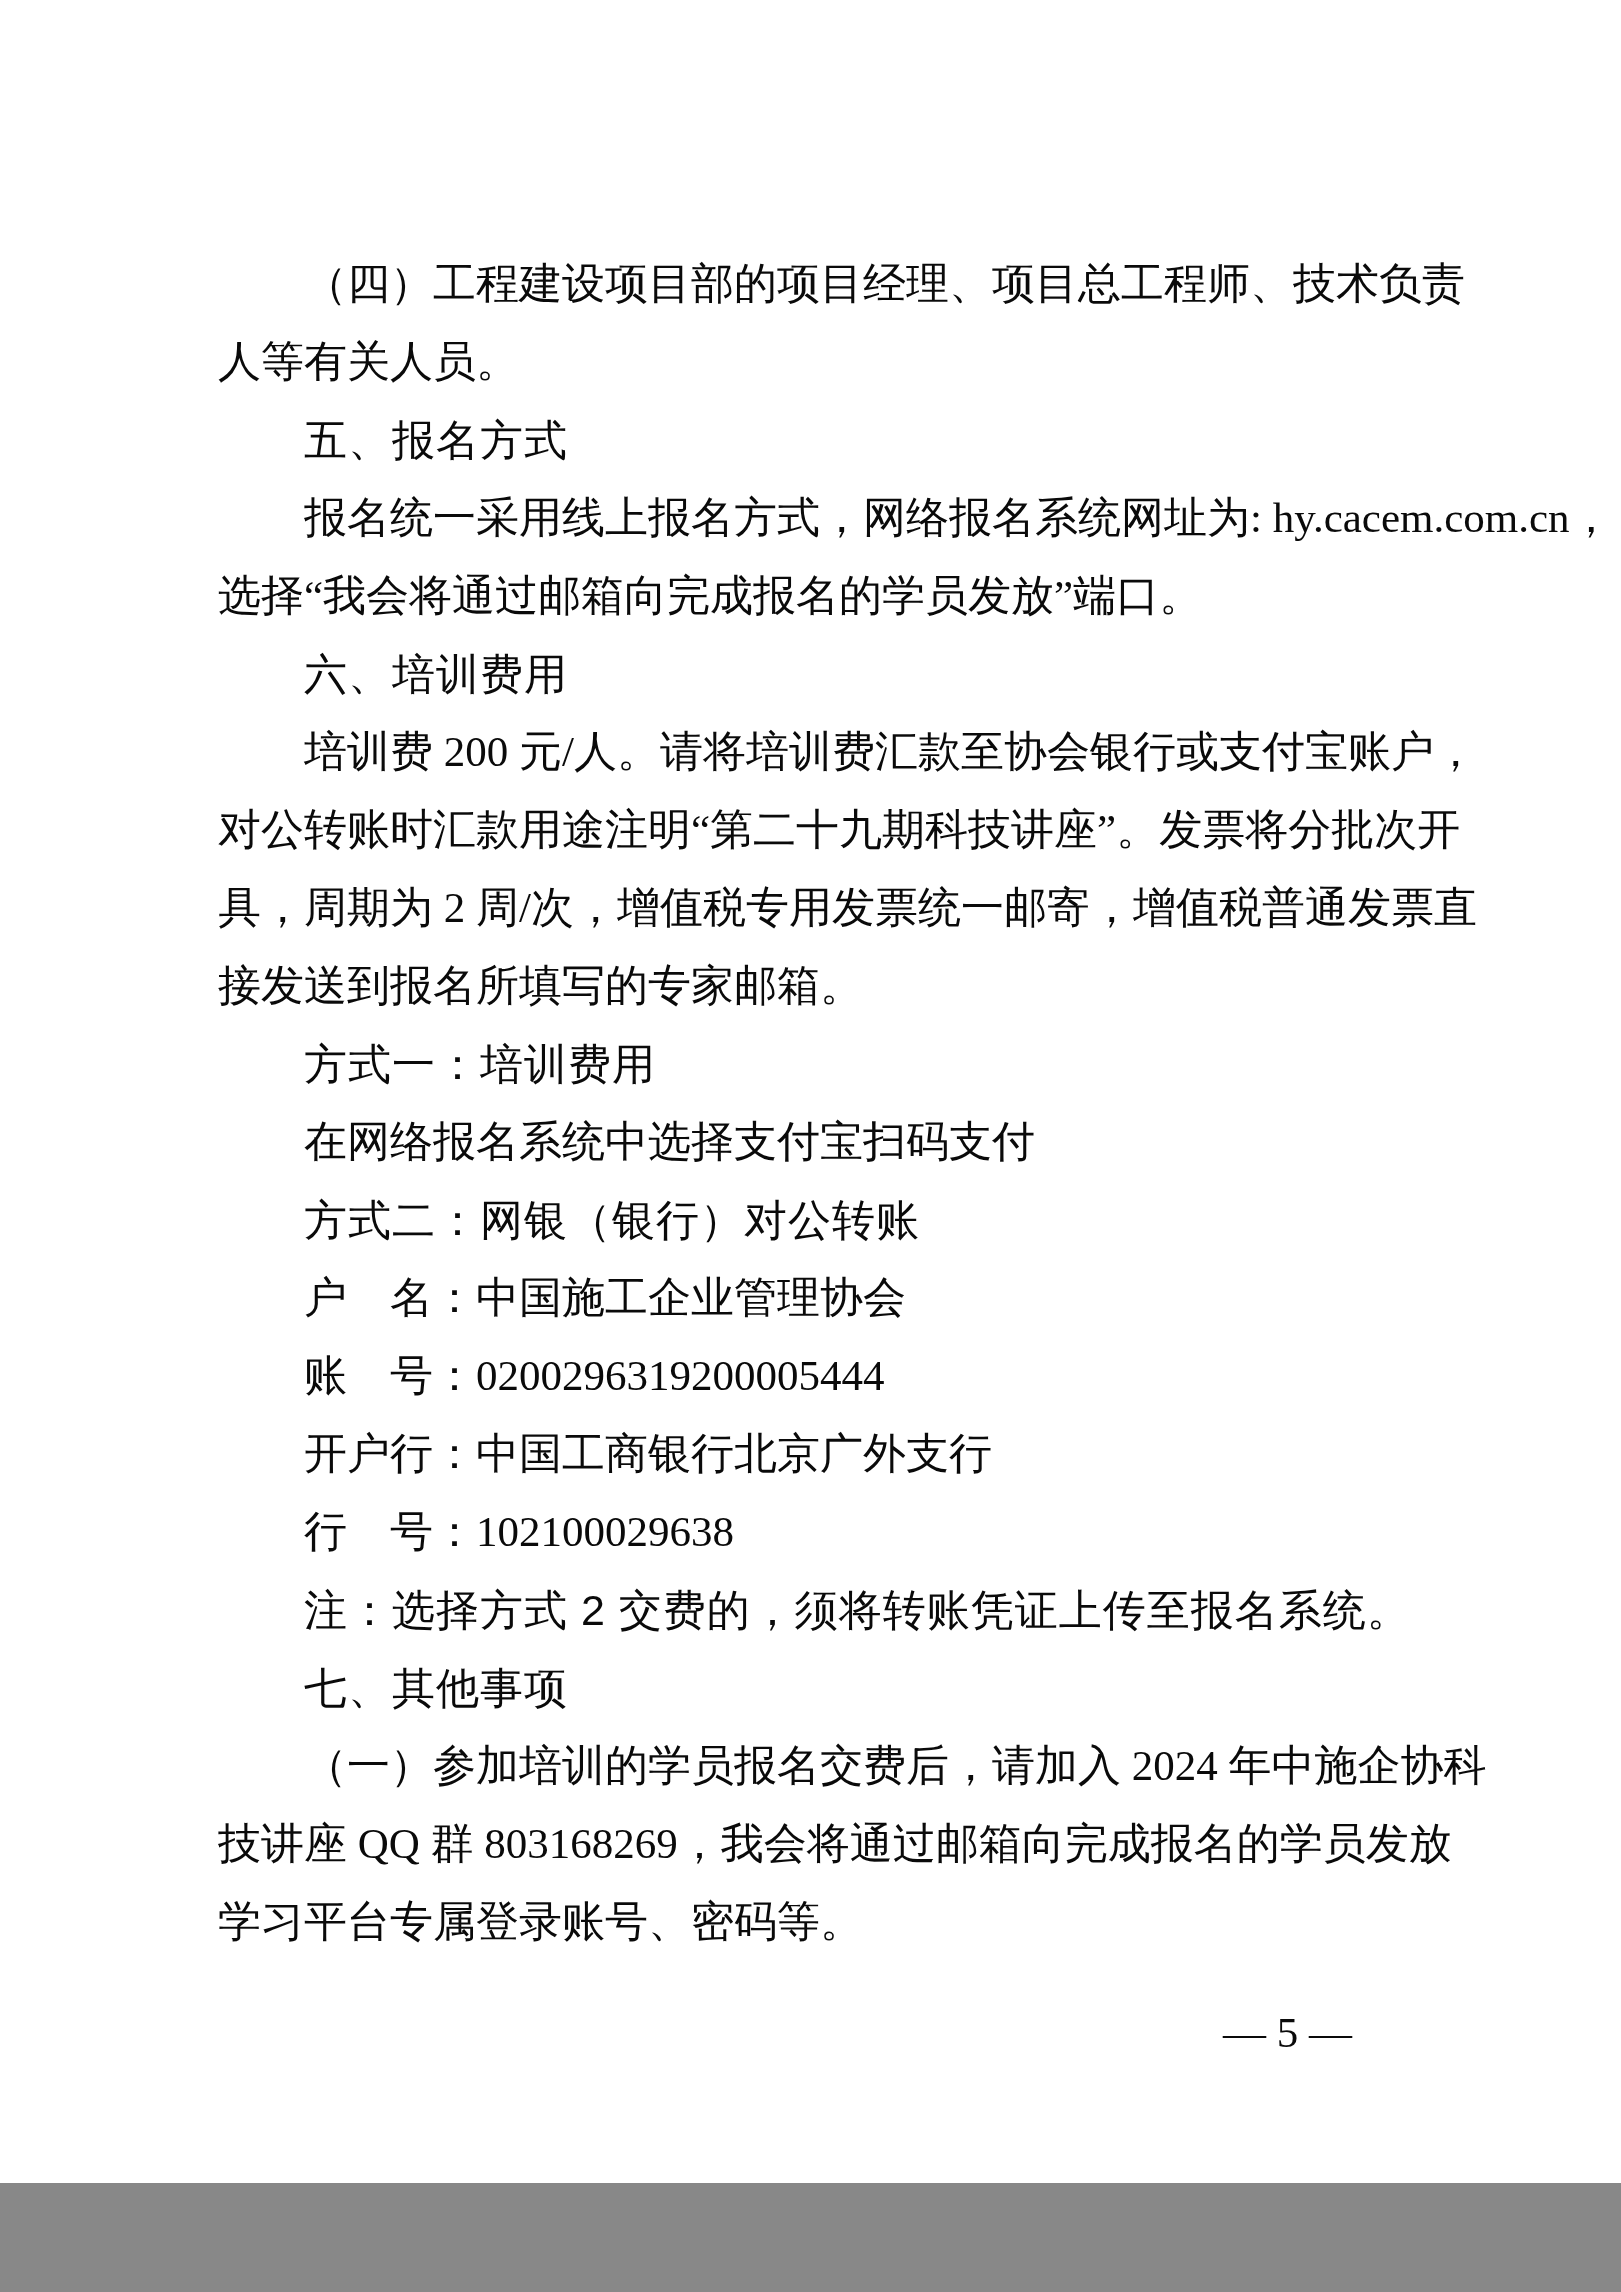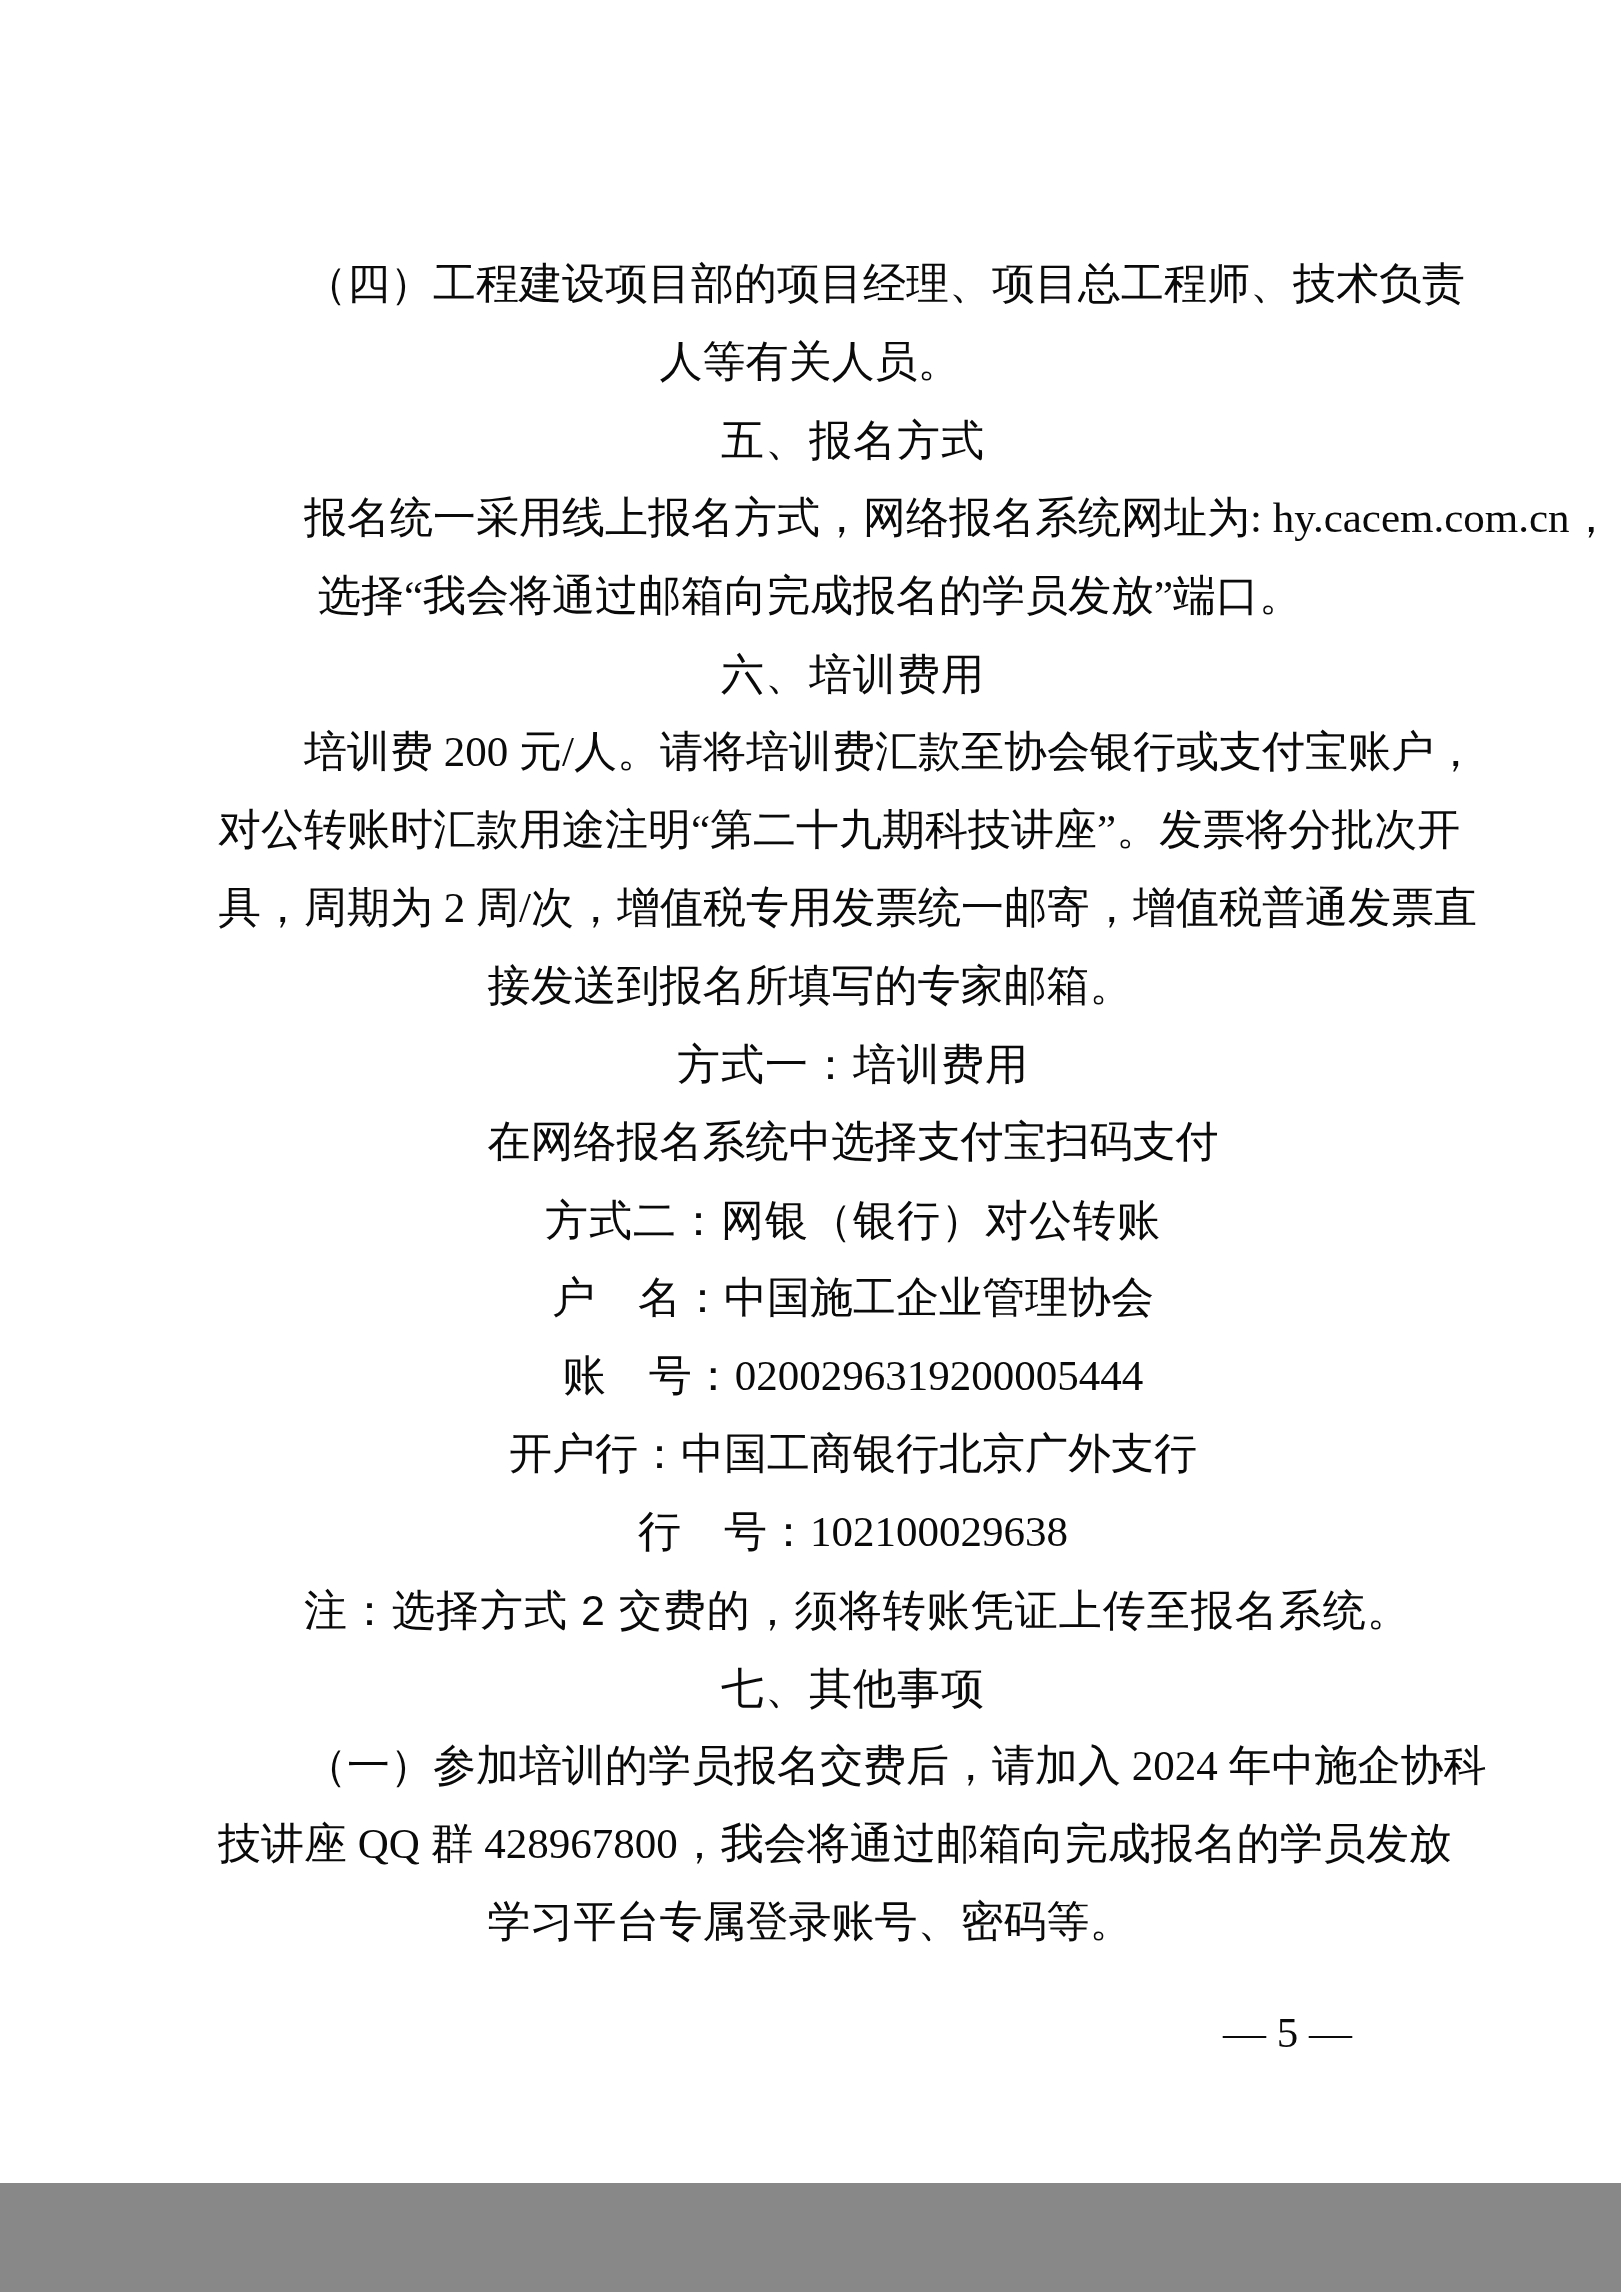--- a/index.html
+++ b/index.html
@@ -21,21 +21,20 @@
     position: absolute;
     left: 218px;
     top: 245px;
     width: 1184px;
     font-size: 43px;
     line-height: 78px;
   }
   .line {
     height: 78px;
     white-space: nowrap;
-    text-align: center;
   }
   .line.indent {
     text-indent: 86px;
   }
   .line.fill {
     text-align: justify;
     text-align-last: justify;
   }
   .line.bold {
     font-family: "Liberation Sans", "DejaVu Sans", sans-serif;
@@ -71,18 +70,18 @@
       <div class="line bold indent">方式一：培训费用</div>
       <div class="line indent">在网络报名系统中选择支付宝扫码支付</div>
       <div class="line bold indent">方式二：网银（银行）对公转账</div>
       <div class="line indent">户　名：中国施工企业管理协会</div>
       <div class="line indent">账　号：0200296319200005444</div>
       <div class="line indent">开户行：中国工商银行北京广外支行</div>
       <div class="line indent">行　号：102100029638</div>
       <div class="line bold indent">注：选择方式 2 交费的，须将转账凭证上传至报名系统。</div>
       <div class="line bold indent">七、其他事项</div>
       <div class="line indent fill">（一）参加培训的学员报名交费后，请加入 2024 年中施企协科</div>
-      <div class="line fill">技讲座 QQ 群 428967800，我会将通过邮箱向完成报名的学员发放</div>
+      <div class="line fill">技讲座 QQ 群 803168269，我会将通过邮箱向完成报名的学员发放</div>
       <div class="line">学习平台专属登录账号、密码等。</div>
     </div>
   <div class="page-num">— 5 —</div>
 </div>
 
 
 </body></html>

